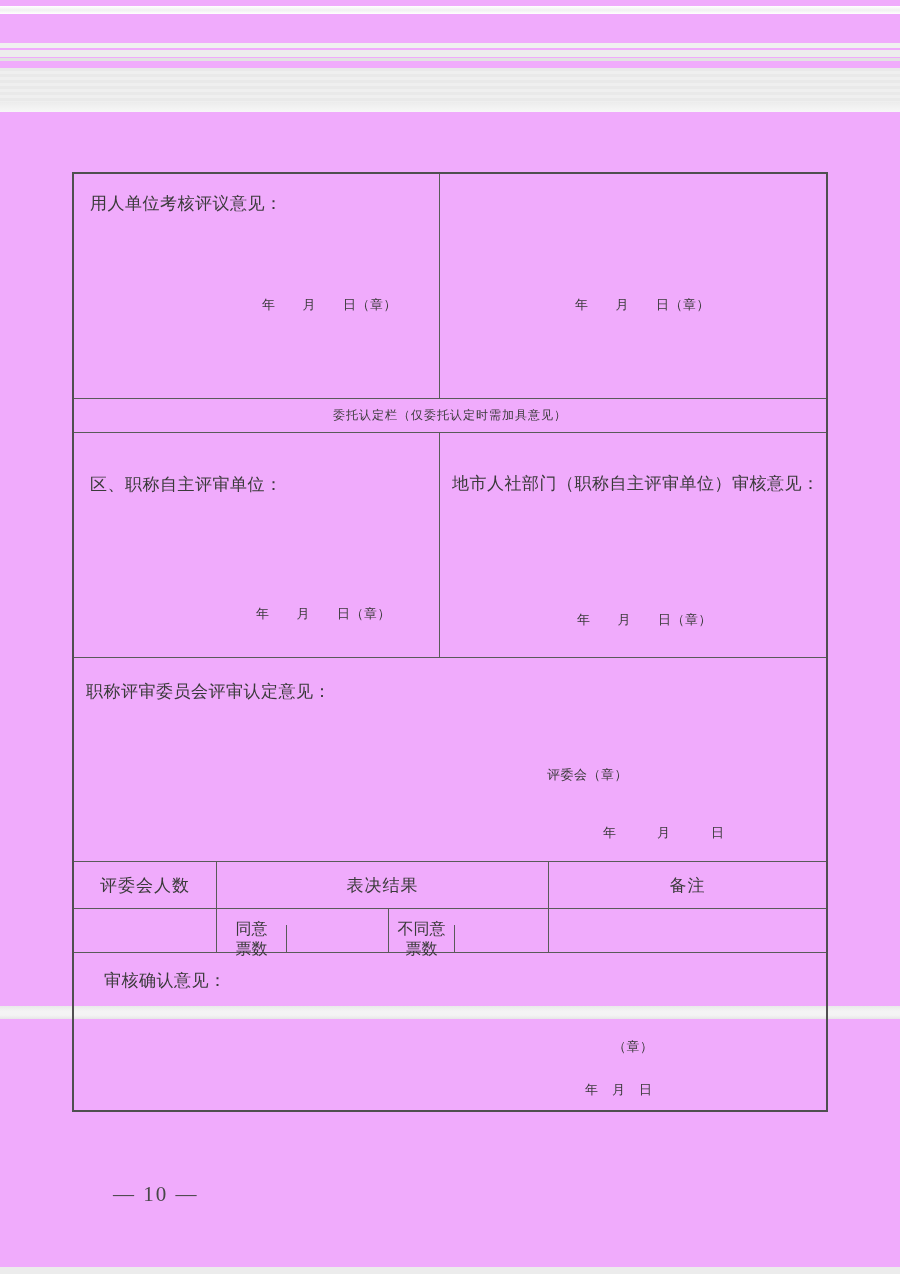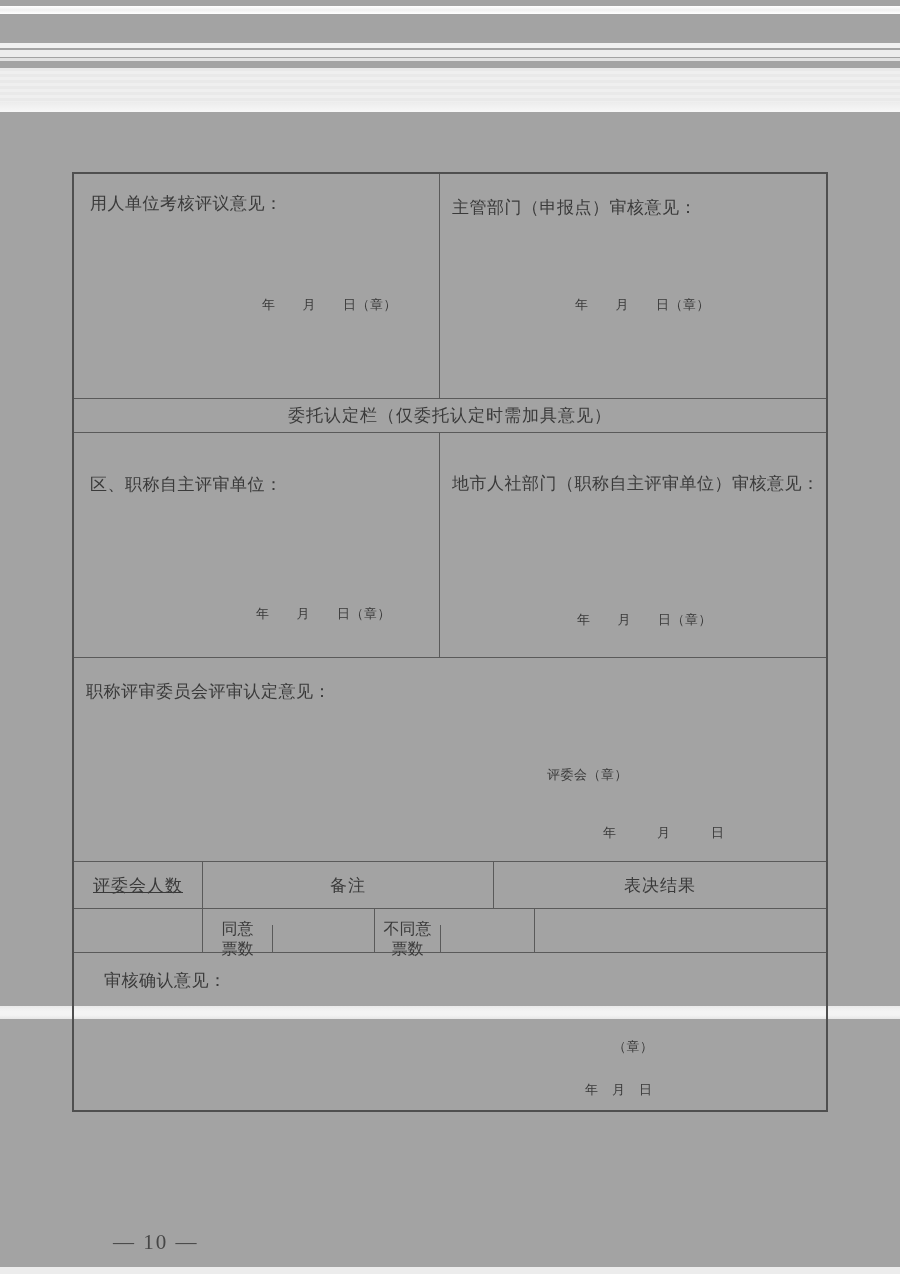--- a/index.html
+++ b/index.html
@@ -1,17 +1,17 @@
 <!DOCTYPE html>
 <html><head>
 <meta charset="utf-8">
 <style>
   html,body{margin:0;padding:0;background:#ffffff;}
   .page{
-    position:relative;width:900px;height:1274px;background:#a3a3a3;overflow:hidden;
+    position:relative;width:900px;height:1274px;background:#f0abfc;overflow:hidden;
     font-family:"Liberation Serif","DejaVu Serif",serif;color:#3a3a3a;
   }
   
   .scan-band{position:absolute;left:0;width:900px;pointer-events:none;}
   .band-a{top:6px;height:8px;background:linear-gradient(180deg,#ffffff,#f1f1f1 50%,#ffffff);}
   .band-b1{top:43px;height:5px;background:#f0f0f0;}
   .band-b2{top:50px;height:7px;background:#ededed;}
   .band-b3{top:58px;height:3px;background:#e2e2e2;}
   .band-c{top:68px;height:34px;background:repeating-linear-gradient(180deg,#e9e9e9 0 3px,#efefef 3px 6px);}
   .band-d{top:102px;height:10px;background:linear-gradient(180deg,#ececec,#f7f7f7);}
@@ -29,30 +29,30 @@
   .cell{position:relative;box-sizing:border-box;border-right:1.5px solid #5a5a5a;}
   .cell:last-child{border-right:none;}
   .r1,.r3{height:225px;}
   .r2{height:34px;align-items:center;justify-content:center;}
   .r4{height:204px;text-align:right;}
   .r5{height:47px;}
   .r6{height:44px;}
   .r7{height:161px;flex:1;}
   .w-left{width:366px;}
   .w-right{flex:1;}
-  .c133{width:129px;text-decoration:underline;} .c332{width:332px;} .c291x{flex:1;}
+  .c133{width:143px;} .c332{width:332px;} .c291x{flex:1;}
   .c70{width:70px;} .c102{width:102px;} .c66{width:66px;} .c94{width:94px;}
 
   .lbl{position:absolute;font-size:17px;letter-spacing:0.5px;white-space:nowrap;}
   .date{position:absolute;font-size:13px;white-space:nowrap;letter-spacing:0.5px;}
-  .banner{font-size:17px;letter-spacing:1px;}
+  .banner{font-size:12px;letter-spacing:1px;}
   .hdr{display:flex;align-items:center;justify-content:center;font-size:17px;letter-spacing:1px;}
   .vote-cell{display:flex;align-items:center;justify-content:center;
     font-size:16px;line-height:1.25;text-align:center;white-space:pre-line;margin-top:16px;}
-  .page-num{position:absolute;left:113px;top:1182px;font-size:21px;color:#474747;letter-spacing:2px;white-space:nowrap;margin-top:48px;}
+  .page-num{position:absolute;left:113px;top:1182px;font-size:21px;color:#474747;letter-spacing:2px;white-space:nowrap;}
 </style>
 </head>
 <body>
 
 <div class="page">
 
   <div class="scan-band band-a"></div>
   <div class="scan-band band-b1"></div>
   <div class="scan-band band-b2"></div>
   <div class="scan-band band-b3"></div>
@@ -62,21 +62,20 @@
   <div class="scan-band band-bot"></div>
 
   <div class="form-table">
 
     <div class="row r1">
       <div class="cell w-left">
         <span class="lbl" style="left:16px;top:18px">用人单位考核评议意见：</span>
         <span class="date" style="left:188px;top:122px">年　　月　　日（章）</span>
       </div>
       <div class="cell w-right">
-        <span class="lbl" style="left:12px;top:22px">主管部门（申报点）审核意见：</span>
         <span class="date" style="left:135px;top:122px">年　　月　　日（章）</span>
       </div>
     </div>
 
     <div class="row r2">
       <span class="banner">委托认定栏（仅委托认定时需加具意见）</span>
     </div>
 
     <div class="row r3">
       <div class="cell w-left">
@@ -92,22 +91,22 @@
     <div class="row r4">
       <div class="cell" style="flex:1">
         <span class="lbl" style="left:12px;top:22px">职称评审委员会评审认定意见：</span>
         <span class="date" style="left:473px;top:108px">评委会（章）</span>
         <span class="date" style="left:529px;top:166px">年　　　月　　　日</span>
       </div>
     </div>
 
     <div class="row r5">
       <div class="cell hdr c133">评委会人数</div>
+      <div class="cell hdr c332">表决结果</div>
       <div class="cell hdr c291x">备注</div>
-      <div class="cell hdr c332">表决结果</div>
     </div>
 
     <div class="row r6">
       <div class="cell c133"></div>
       <div class="cell vote-cell c70">同意
 票数</div>
       <div class="cell c102"></div>
       <div class="cell vote-cell c66">不同意
 票数</div>
       <div class="cell c94"></div>

